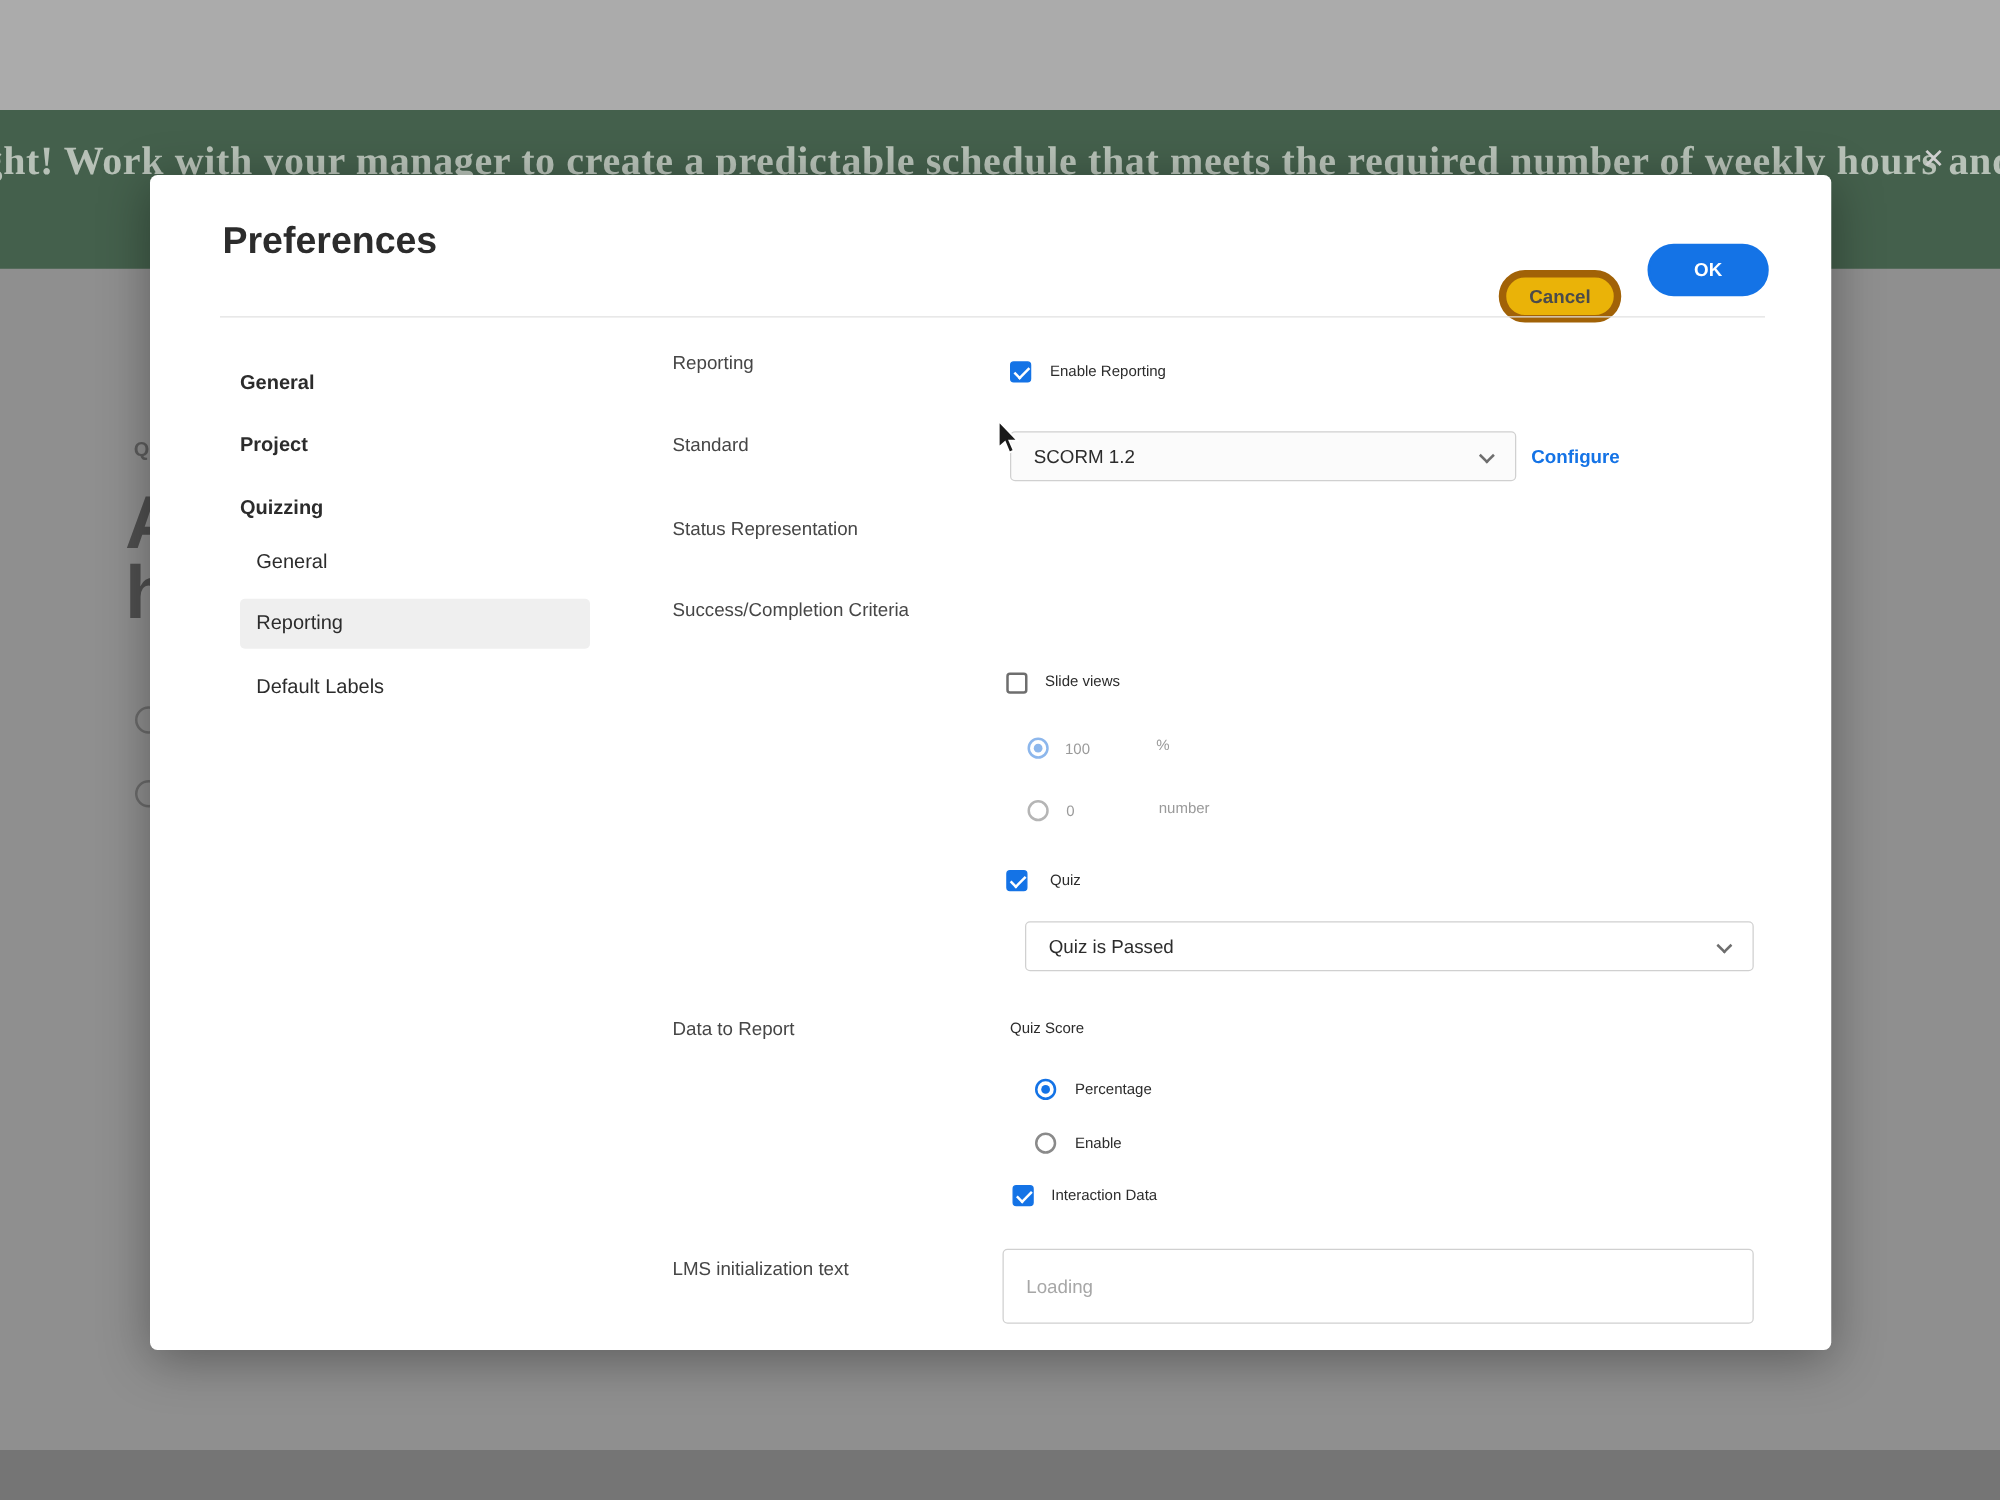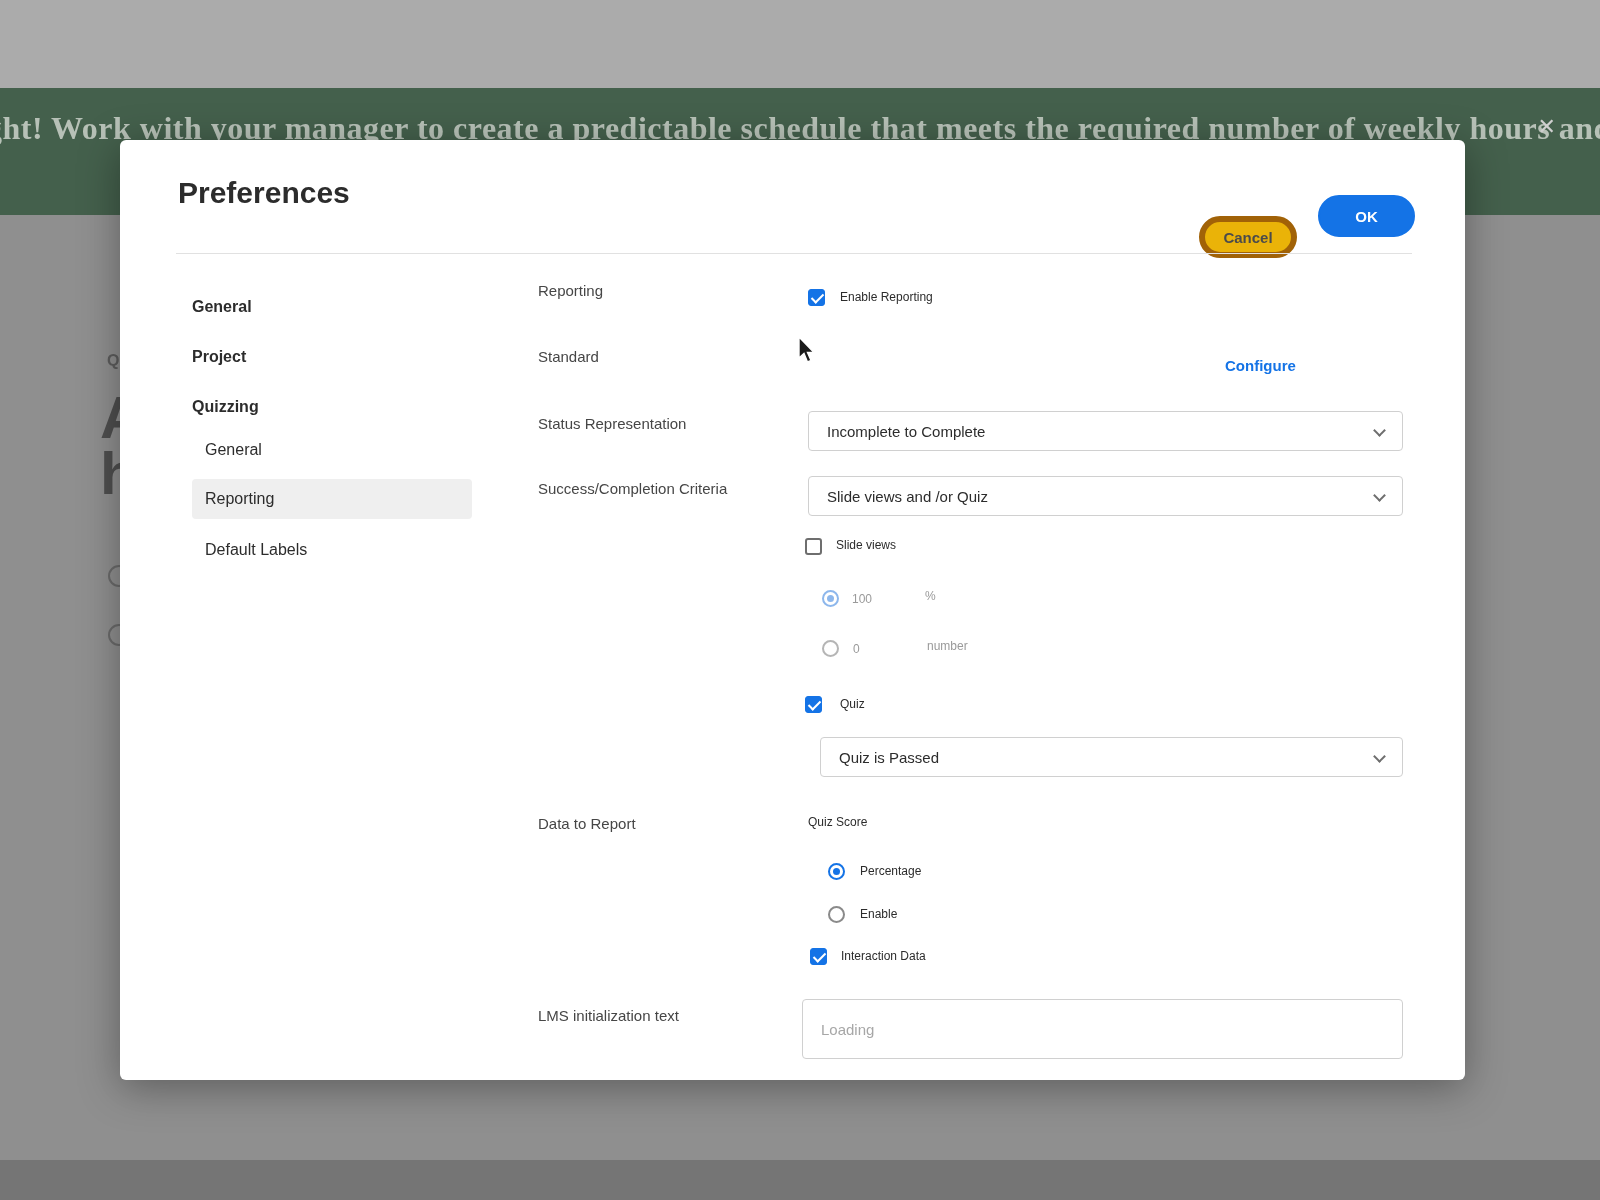--- a/index.html
+++ b/index.html
@@ -108,33 +108,29 @@
     <div class="sb-item sb-top" style="top:258px">Quizzing</div>
     <div class="sb-item sb-sub" style="top:301px">General</div>
     <div class="sb-item sb-sub sb-selected" style="top:339px">Reporting</div>
     <div class="sb-item sb-sub" style="top:401px">Default Labels</div>
 
     <div class="form-label" style="left:418px; top:142px">Reporting</div>
     <div class="checkbox checked" style="left:688px; top:149px"></div>
     <div class="form-text" style="left:720px; top:150px">Enable Reporting</div>
 
     <div class="form-label" style="left:418px; top:208px">Standard</div>
+    <div class="dropdown dd-standard">
+      <span class="dd-value">SCORM 1.2</span>
+      <span class="chevron"></span>
+    </div>
     <div class="link" style="left:1105px; top:217px">Configure</div>
 
     <div class="form-label" style="left:418px; top:275px">Status Representation</div>
-    <div class="dropdown dd-status">
-      <span class="dd-value">Incomplete to Complete</span>
-      <span class="chevron"></span>
-    </div>
 
     <div class="form-label" style="left:418px; top:340px">Success/Completion Criteria</div>
-    <div class="dropdown dd-criteria">
-      <span class="dd-value">Slide views and /or Quiz</span>
-      <span class="chevron"></span>
-    </div>
 
     <div class="checkbox unchecked" style="left:685px; top:398px"></div>
     <div class="form-text" style="left:716px; top:398px">Slide views</div>
 
     <div class="radio sel disabled" style="left:702px; top:450px"></div>
     <div class="form-text muted" style="left:732px; top:452px">100</div>
     <div class="form-text muted" style="left:805px; top:449px">%</div>
 
     <div class="radio unsel disabled" style="left:702px; top:500px"></div>
     <div class="form-text muted" style="left:733px; top:502px">0</div>

